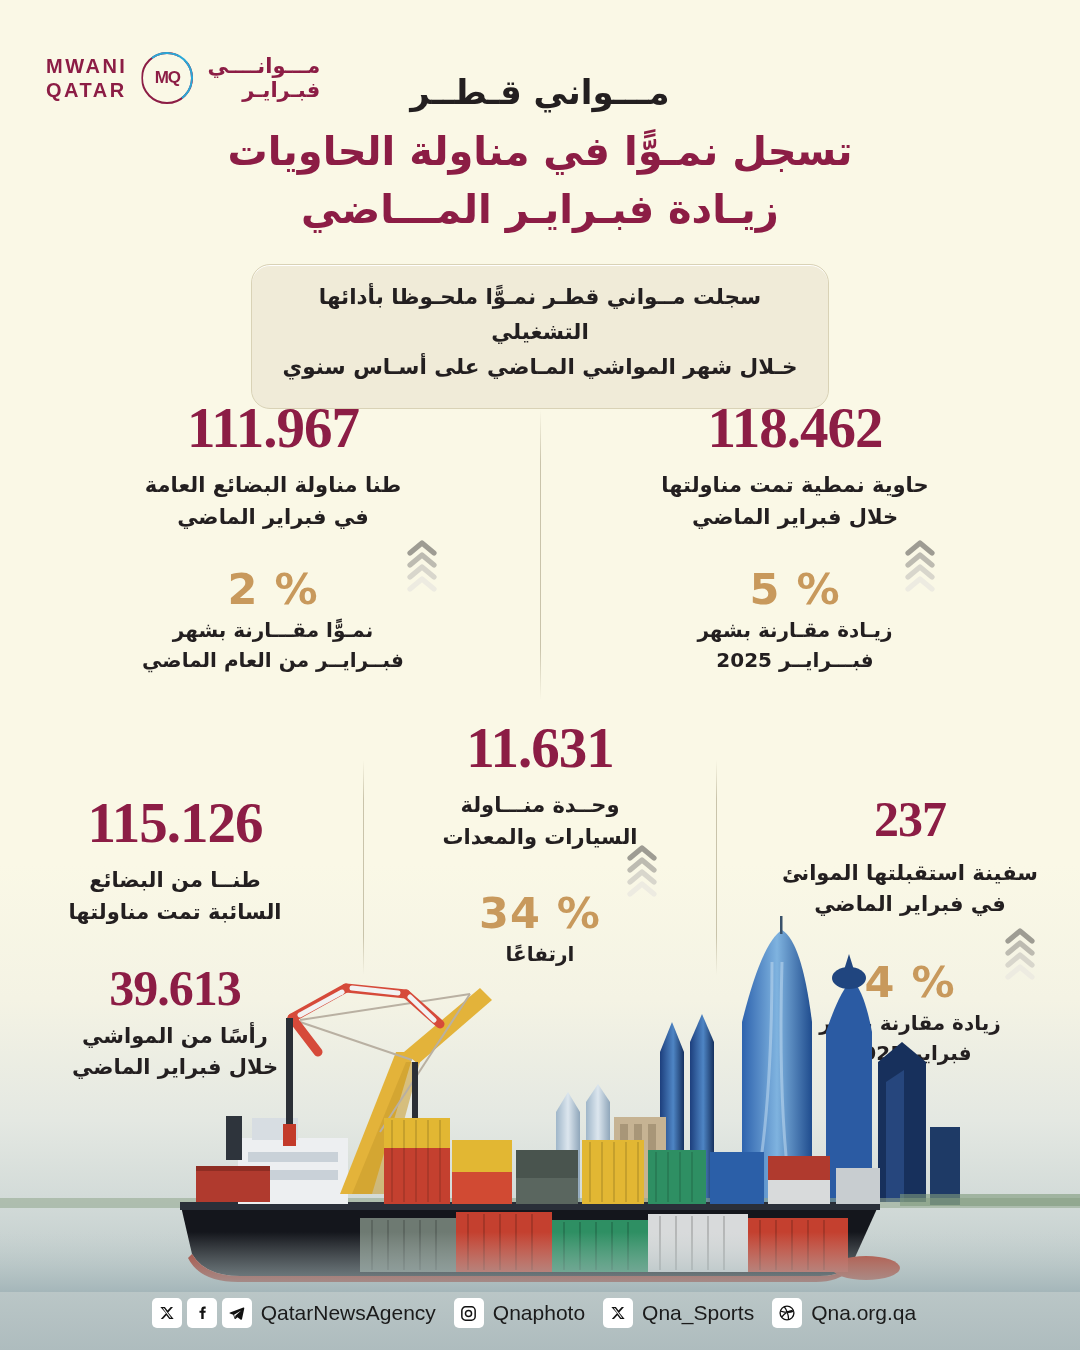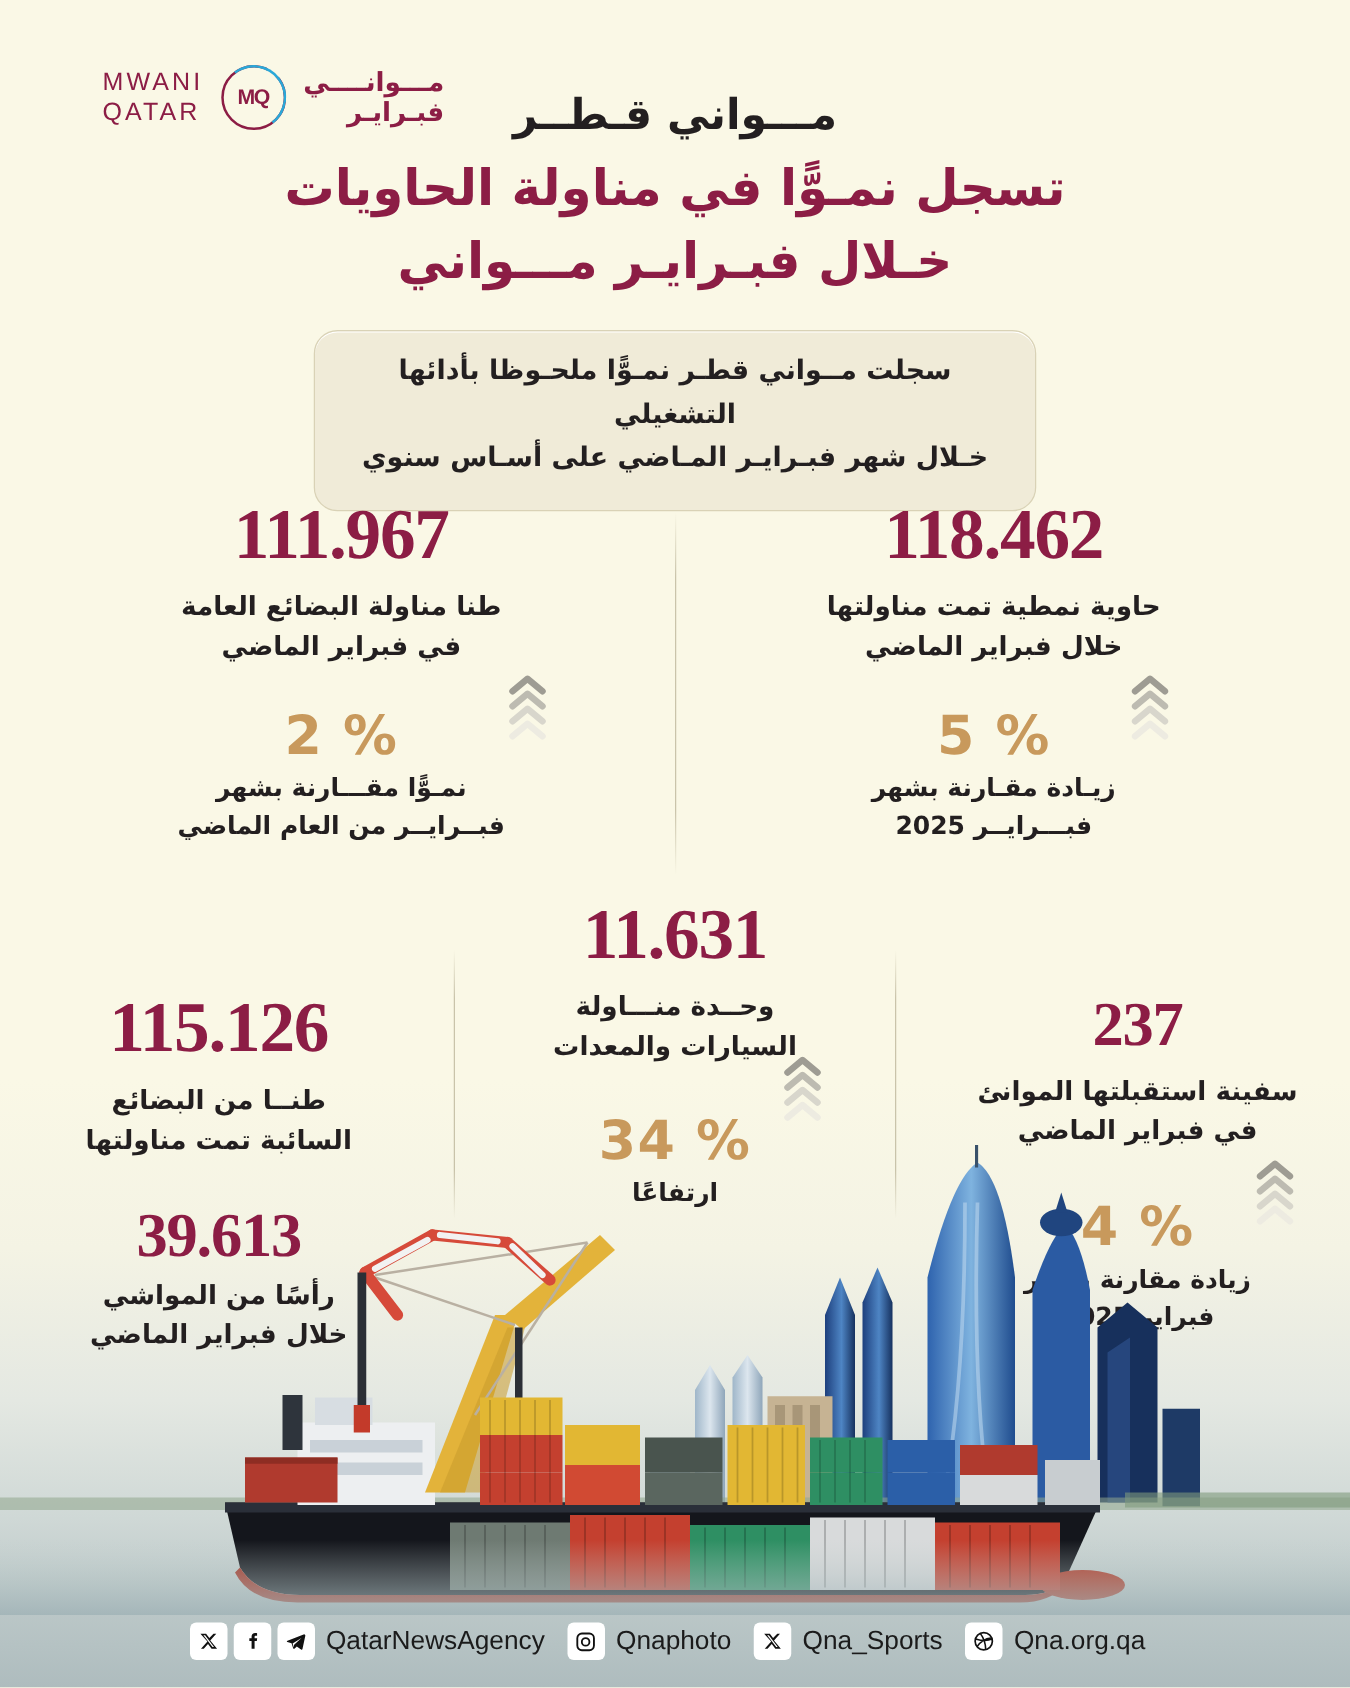--- a/index.html
+++ b/index.html
@@ -21,21 +21,21 @@
   }
 
   
   .mwani-logo{
     position:absolute; left:46px; top:52px;
     display:flex; align-items:center; gap:14px;
     direction:ltr;
   }
   .mwani-en{
     color:#8C1D45; font-family:"Liberation Sans",sans-serif;
-    font-size:20px; letter-spacing:2.5px; line-height:1.22; font-weight:400;margin-left:36px;
+    font-size:20px; letter-spacing:2.5px; line-height:1.22; font-weight:700;
   }
   .mwani-mark{ position:relative; width:52px; height:52px; }
   .mwani-mark .ring{
     position:absolute; inset:0; border-radius:50%;
     border:2.5px solid #8C1D45;
     clip-path:polygon(0 0,72% 0,72% 18%,100% 18%,100% 100%,0 100%);
   }
   .mwani-mark .arc{
     position:absolute; inset:0; border-radius:50%;
     border:2.5px solid transparent; border-top-color:#2AA8D8; border-right-color:#2AA8D8;
@@ -156,27 +156,27 @@
       <span>مـــوانــــي</span>
       <span>فبـرايـر</span>
     </div>
   </div>
 
 
   <div class="head-wrap">
     <div class="h-kicker">مـــواني قـطــر</div>
     <div class="h-main">
       <span>تسجل نمـوًّا في مناولة الحاويات</span>
-      <span>خـلال فبـرايـر مـــواني</span>
+      <span>زيـادة فبـرايـر المـــاضي</span>
     </div>
   </div>
 
   <div class="subtitle-box">
     <p>سجلت مــواني قطـر نمـوًّا ملحـوظا بأدائها التشغيلي</p>
-    <p>خـلال شهر فبـرايـر المـاضي على أسـاس سنوي</p>
+    <p>خـلال شهر المواشي المـاضي على أسـاس سنوي</p>
   </div>
 
   <div class="vline" style="left:540px; top:410px; height:290px;"></div>
   <div class="vline" style="left:363px; top:760px; height:215px;"></div>
   <div class="vline" style="left:716px; top:760px; height:215px;"></div>
 
   <div class="stat" style="left:88px; top:398px; width:370px;">
     <div class="big">111.967</div>
     <div class="desc">
       <div>طنا مناولة البضائع العامة</div>

